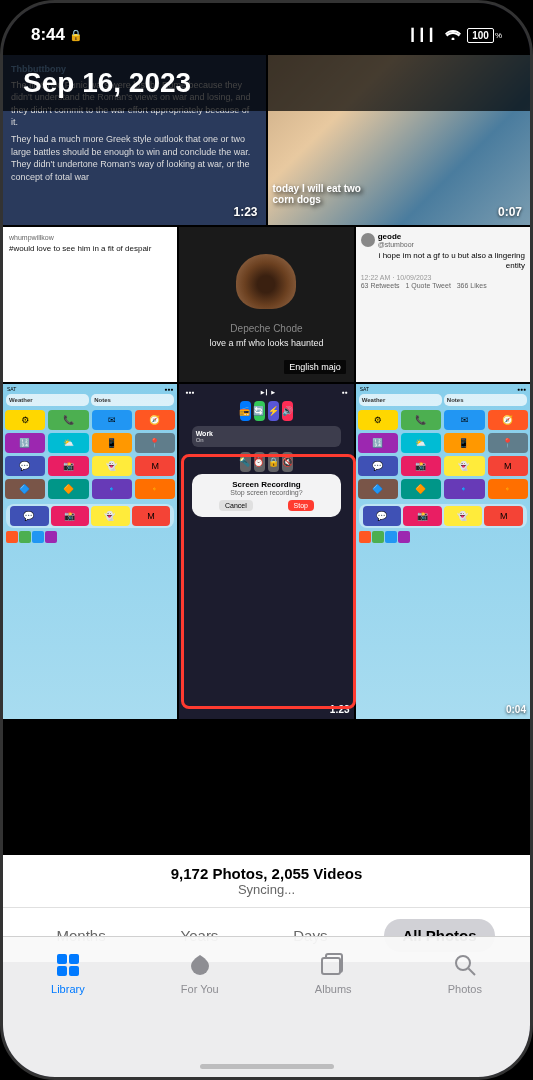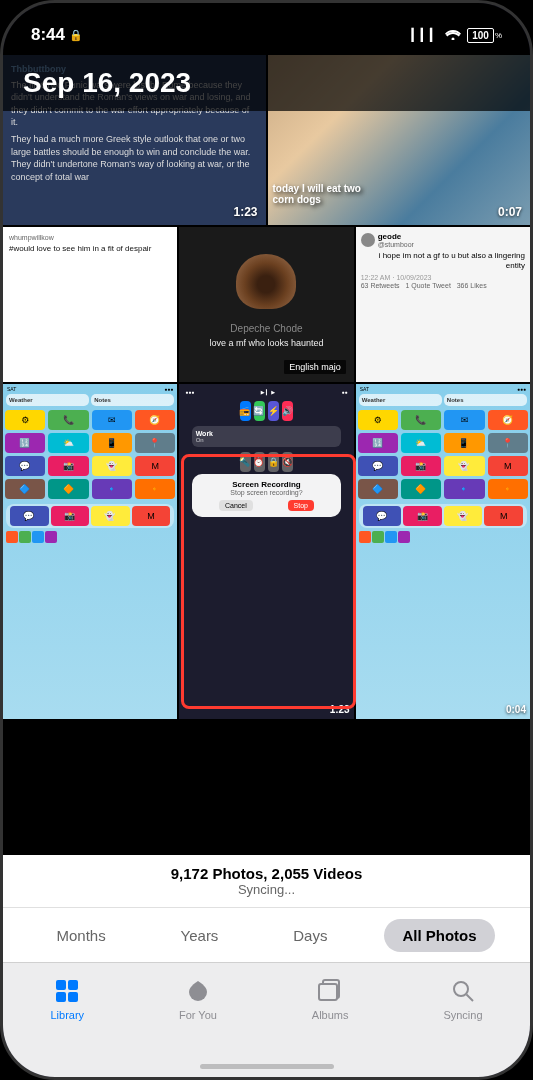--- a/index.html
+++ b/index.html
@@ -319,21 +319,21 @@
       color: #000;
       font-weight: 600;
     }
 
     
     .bottom-nav {
       position: absolute;
       bottom: 0;
       left: 0;
       right: 0;
-      height: 115px;
+      height: 141px;
       background: rgba(249,249,249,0.95);
       border-top: 0.5px solid #d0d0d0;
       display: flex;
       align-items: flex-start;
       justify-content: space-around;
       padding-top: 14px;
     }
     .nav-item {
       display: flex;
       flex-direction: column;
@@ -768,20 +768,20 @@
       <span class="nav-label">Albums</span>
     </div>
 
     <div class="nav-item">
       <div class="nav-icon">
         <svg viewBox="0 0 26 26" fill="none" stroke="#8e8e93" stroke-width="2">
           <circle cx="11" cy="11" r="7"></circle>
           <line x1="16.5" y1="16.5" x2="23" y2="23"></line>
         </svg>
       </div>
-      <span class="nav-label">Syncing</span>
+      <span class="nav-label">Photos</span>
     </div>
 
   </div>
 
   <div class="home-indicator"></div>
 
 </div>
 
 </body></html>

